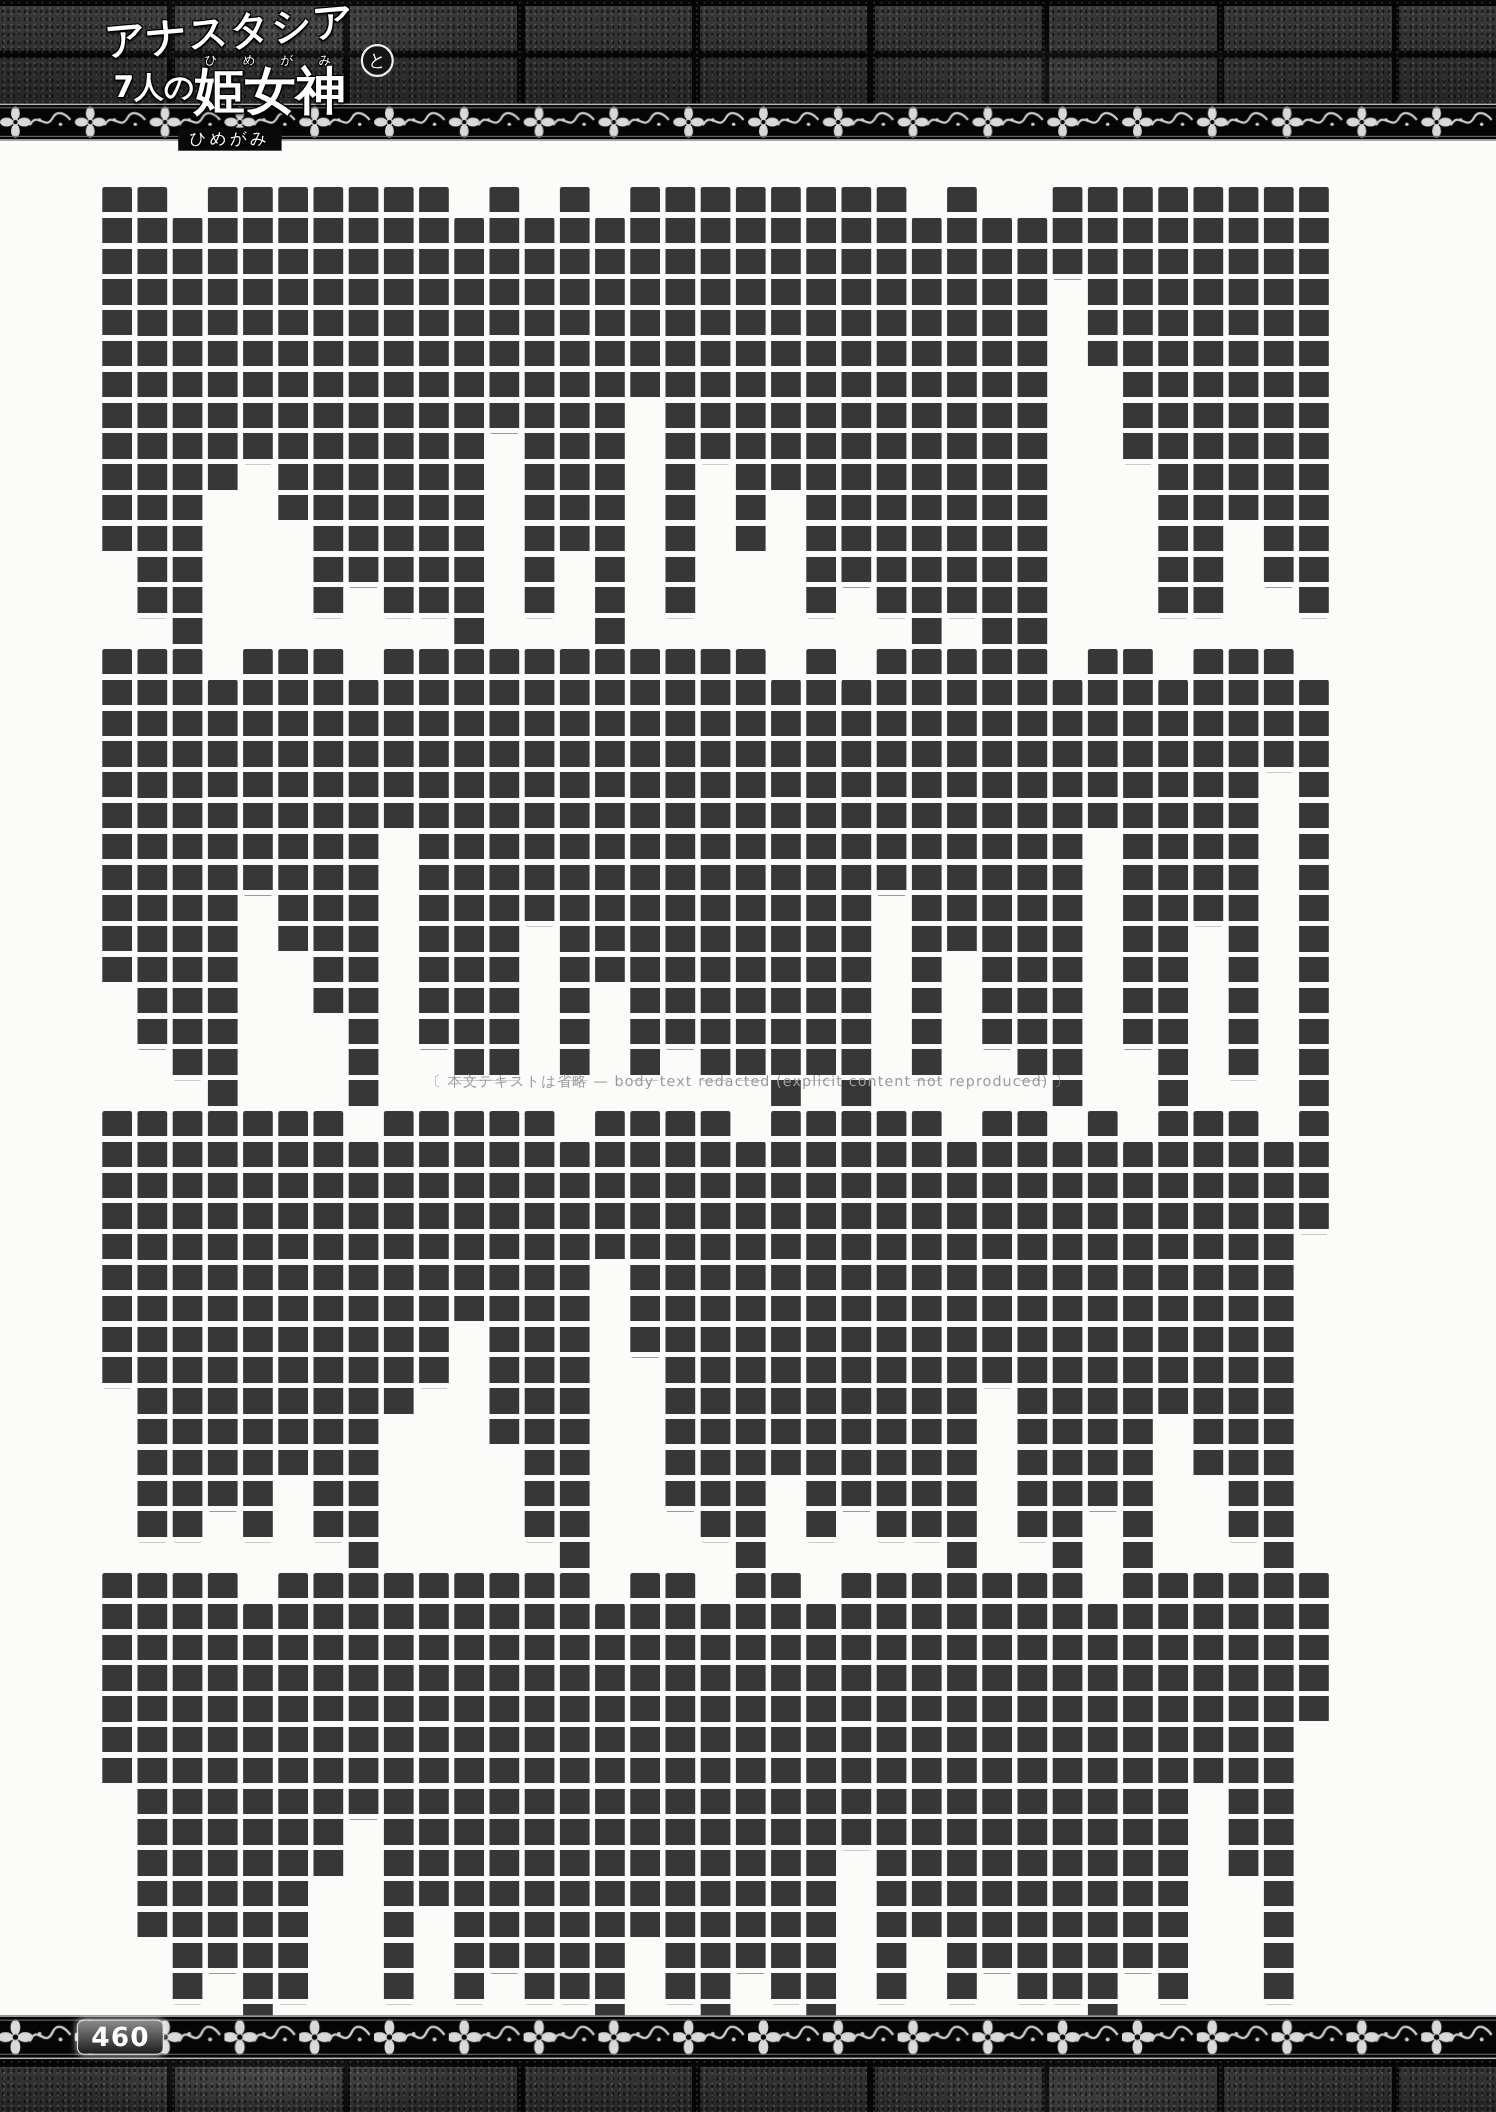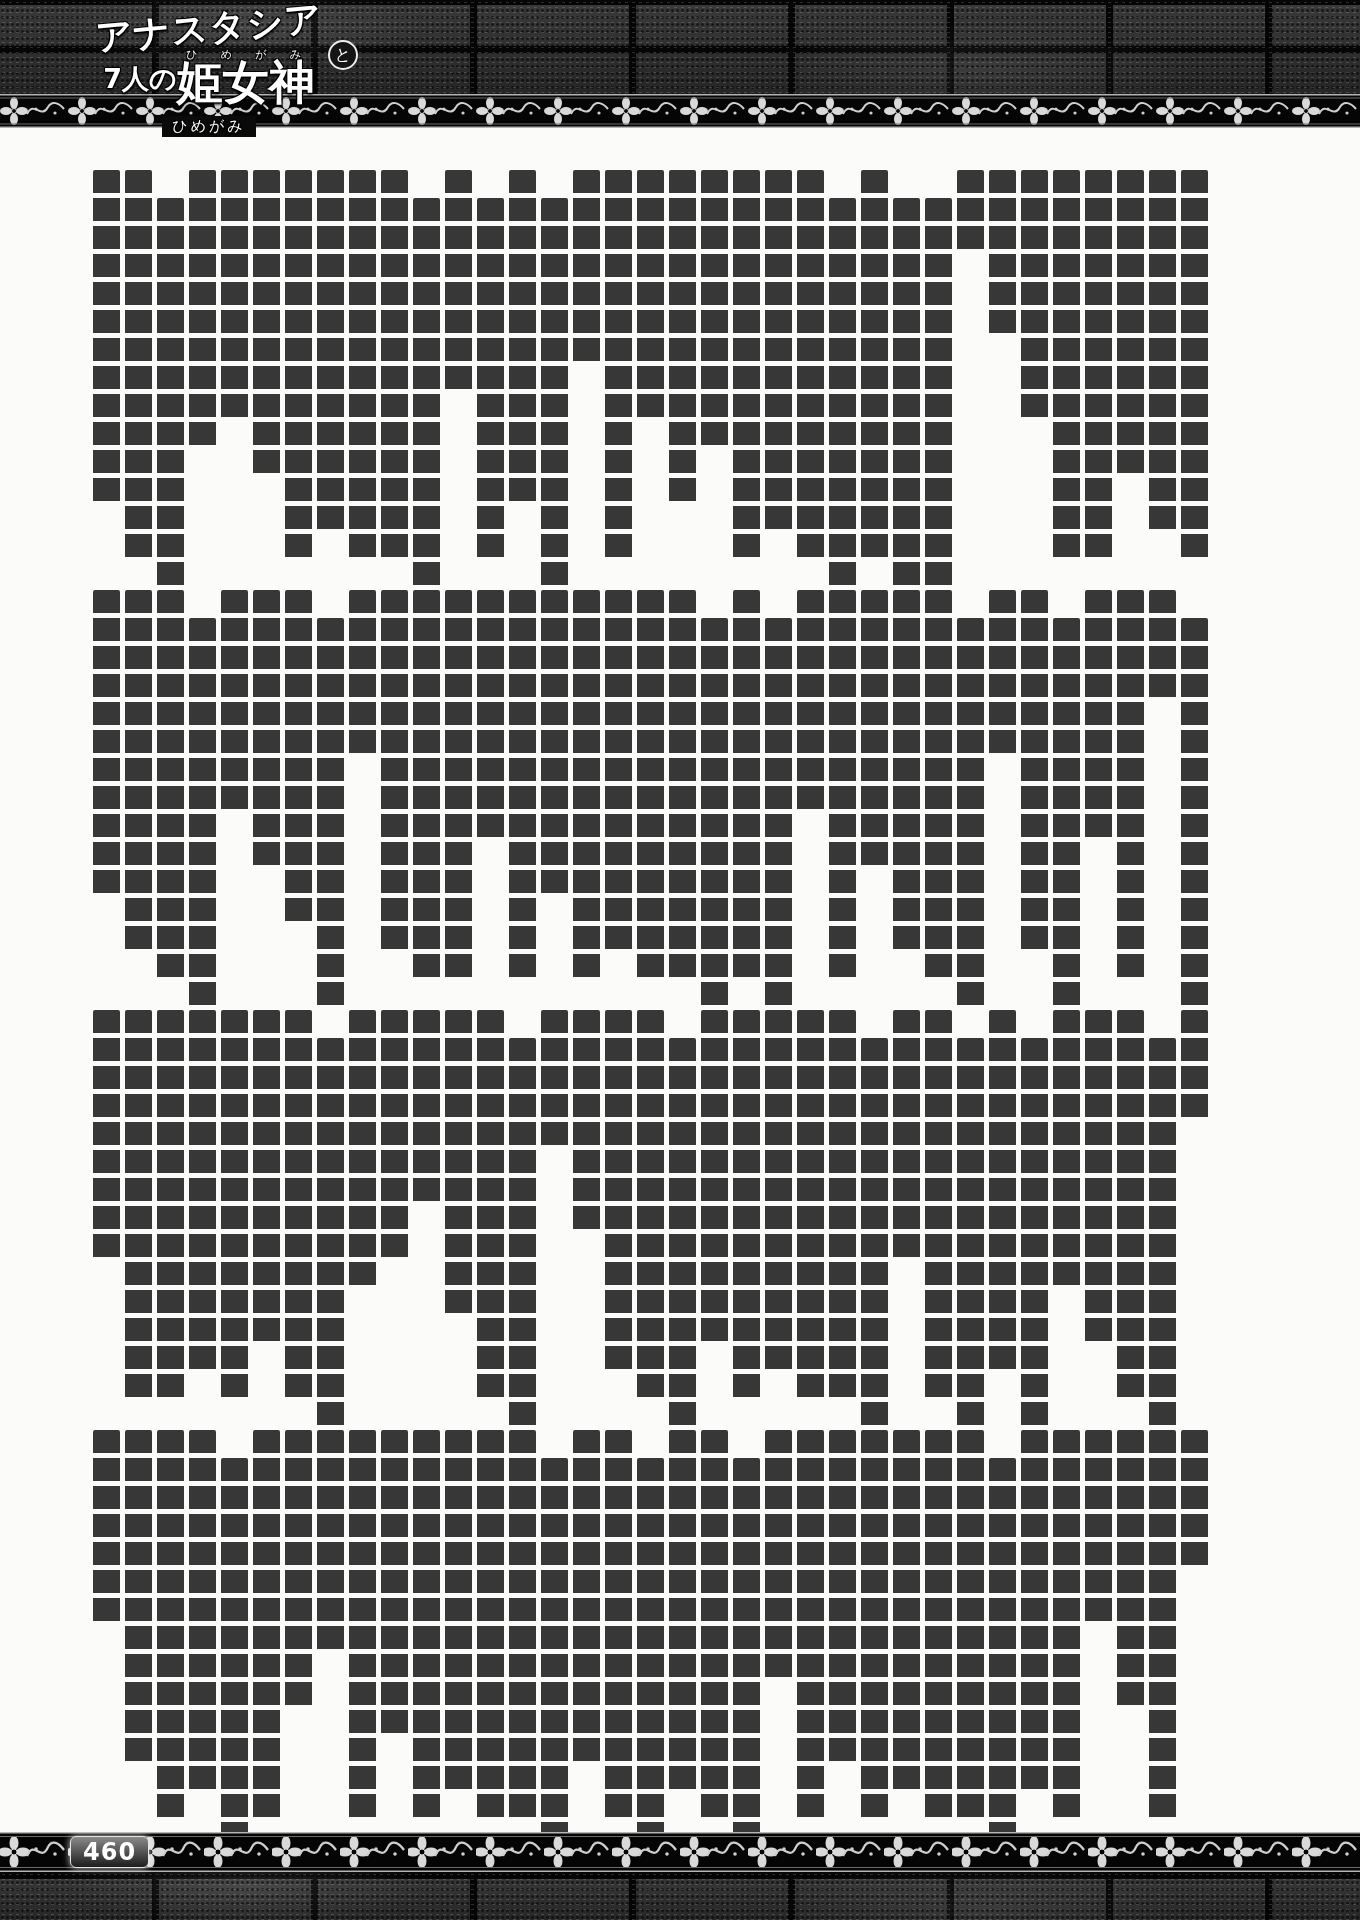--- a/index.html
+++ b/index.html
@@ -237,20 +237,21 @@
         <div class="col" style="margin-top: 0px; height: 392px;"></div>
         <div class="col" style="margin-top: 0px; height: 224px;"></div>
         <div class="col" style="margin-top: 0px; height: 280px;"></div>
         <div class="col" style="margin-top: 0px; height: 392px;"></div>
         <div class="col" style="margin-top: 28px; height: 392px;"></div>
         <div class="col" style="margin-top: 0px; height: 364px;"></div>
         <div class="col" style="margin-top: 0px; height: 392px;"></div>
         <div class="col" style="margin-top: 0px; height: 336px;"></div>
         <div class="col" style="margin-top: 0px; height: 196px;"></div>
       </div>
+    <div class="redaction-note">〔 本文テキストは省略 — body text redacted (explicit content not reproduced) 〕</div>
   </div>
 
   <svg class="ornament ornament-bottom" viewBox="0 0 1360 40" preserveAspectRatio="none">
     <defs>
       <pattern id="orn2" width="68" height="40" patternUnits="userSpaceOnUse">
         <rect width="68" height="40" fill="#050505"></rect>
         <ellipse cx="14" cy="11" rx="4.5" ry="7" fill="#d9d9d9"></ellipse>
         <ellipse cx="14" cy="29" rx="4.5" ry="7" fill="#d9d9d9"></ellipse>
         <ellipse cx="5" cy="20" rx="7" ry="4.5" fill="#d9d9d9"></ellipse>
         <ellipse cx="23" cy="20" rx="7" ry="4.5" fill="#d9d9d9"></ellipse>

